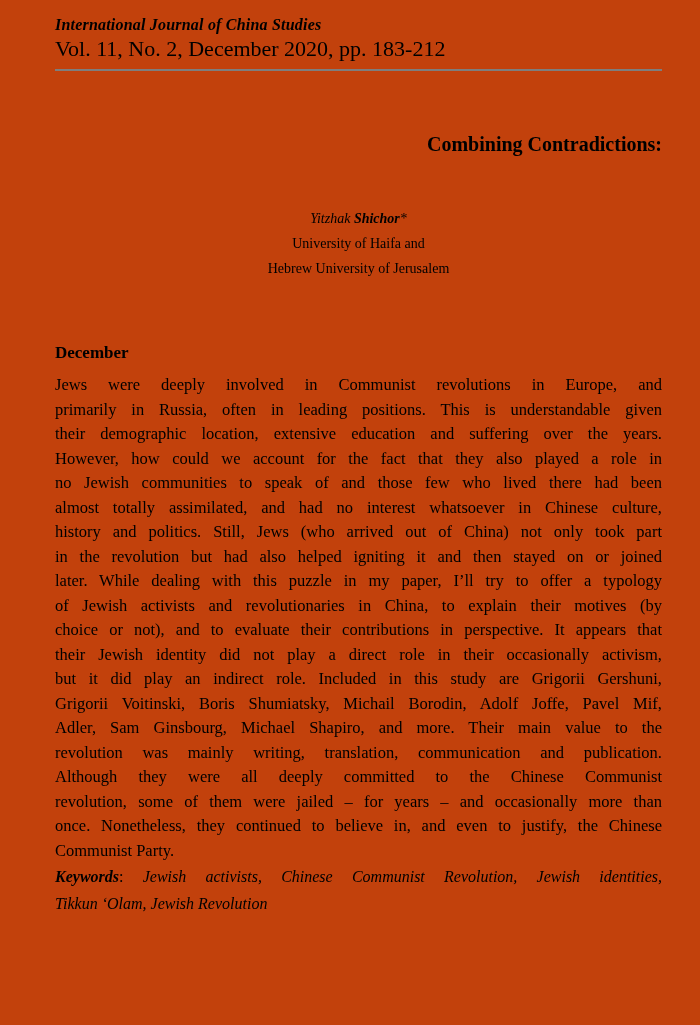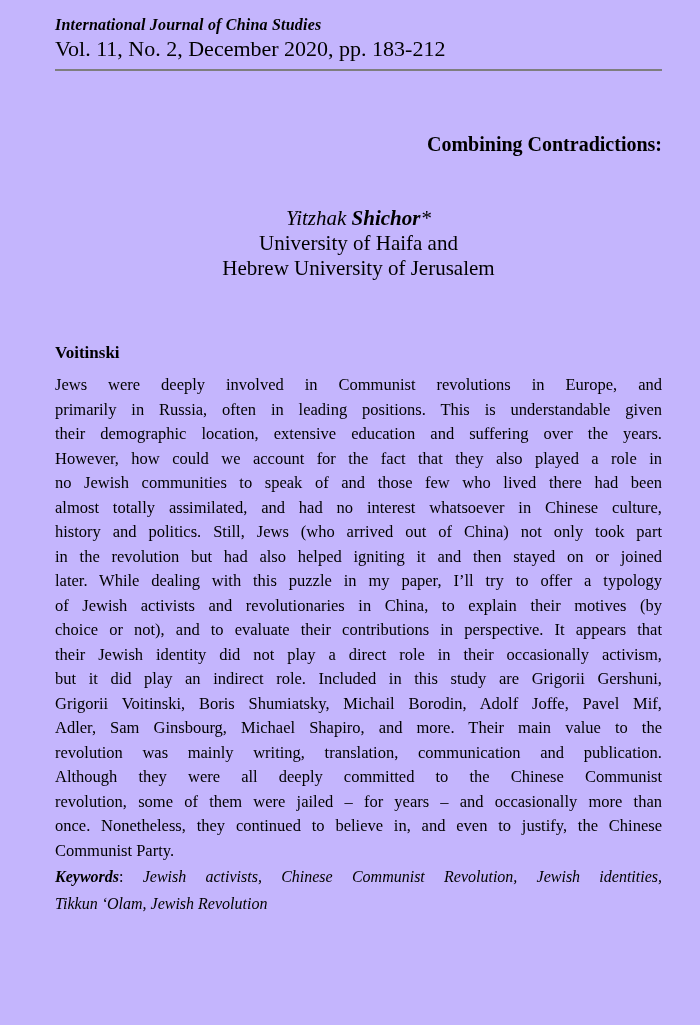--- a/index.html
+++ b/index.html
@@ -5,21 +5,21 @@
   * { margin: 0; padding: 0; box-sizing: border-box; }
   html, body {
     background: #ffffff;
     font-family: "Liberation Serif", "DejaVu Serif", serif;
     color: #000000;
   }
   .page {
     position: relative;
     width: 700px;
     height: 1025px;
-    background: #c4b5fd;
+    background: #c2410c;
     padding: 12px 38px 0 55px;
     overflow: hidden;
   }
   
   .journal-name {
     font-size: 16px;
     font-weight: bold;
     font-style: italic;
     line-height: 25px;
     letter-spacing: 0.2px;
@@ -39,21 +39,21 @@
     margin-top: 58px;
     text-align: right;
     font-size: 20px;
     font-weight: bold;
     line-height: 30px;
   }
   
   .author-block {
     margin-top: 47px;
     text-align: center;
-    font-size: 21px;
+    font-size: 14px;
     line-height: 25px;
   }
   .it  { font-style: italic; }
   .bit { font-style: italic; font-weight: bold; }
   
   .abstract-heading {
     margin-top: 59px;
     font-size: 17px;
     font-weight: bold;
     line-height: 25px;
@@ -102,21 +102,21 @@
 
   <div class="author-block">
     <div>
       <span class="it">Yitzhak </span><span class="bit">Shichor</span><span class="it">*</span>
     </div>
     <div>University of Haifa and</div>
     <div>Hebrew University of Jerusalem</div>
   </div>
 
   <section>
-    <h2 class="abstract-heading">Voitinski</h2>
+    <h2 class="abstract-heading">December</h2>
     <div class="abstract-body">
         <div class="jline">Jews were deeply involved in Communist revolutions in Europe, and</div>
         <div class="jline">primarily in Russia, often in leading positions. This is understandable given</div>
         <div class="jline">their demographic location, extensive education and suffering over the years.</div>
         <div class="jline">However, how could we account for the fact that they also played a role in</div>
         <div class="jline">no Jewish communities to speak of and those few who lived there had been</div>
         <div class="jline">almost totally assimilated, and had no interest whatsoever in Chinese culture,</div>
         <div class="jline">history and politics. Still, Jews (who arrived out of China) not only took part</div>
         <div class="jline">in the revolution but had also helped igniting it and then stayed on or joined</div>
         <div class="jline">later. While dealing with this puzzle in my paper, I’ll try to offer a typology</div>

